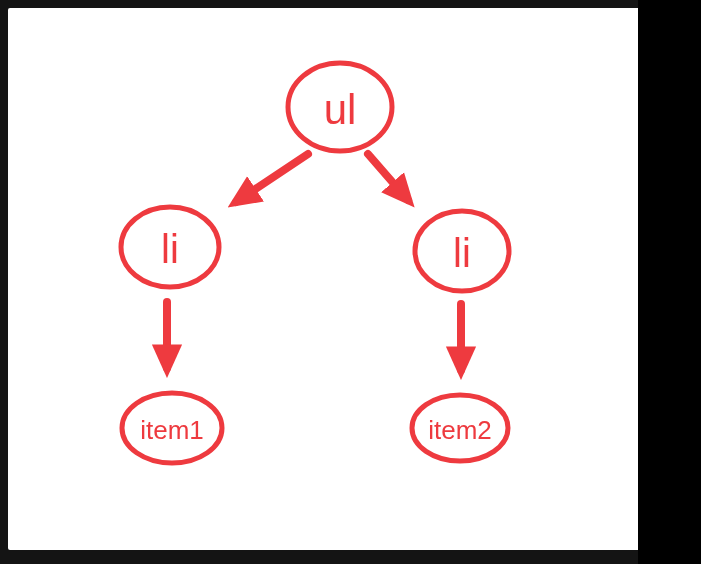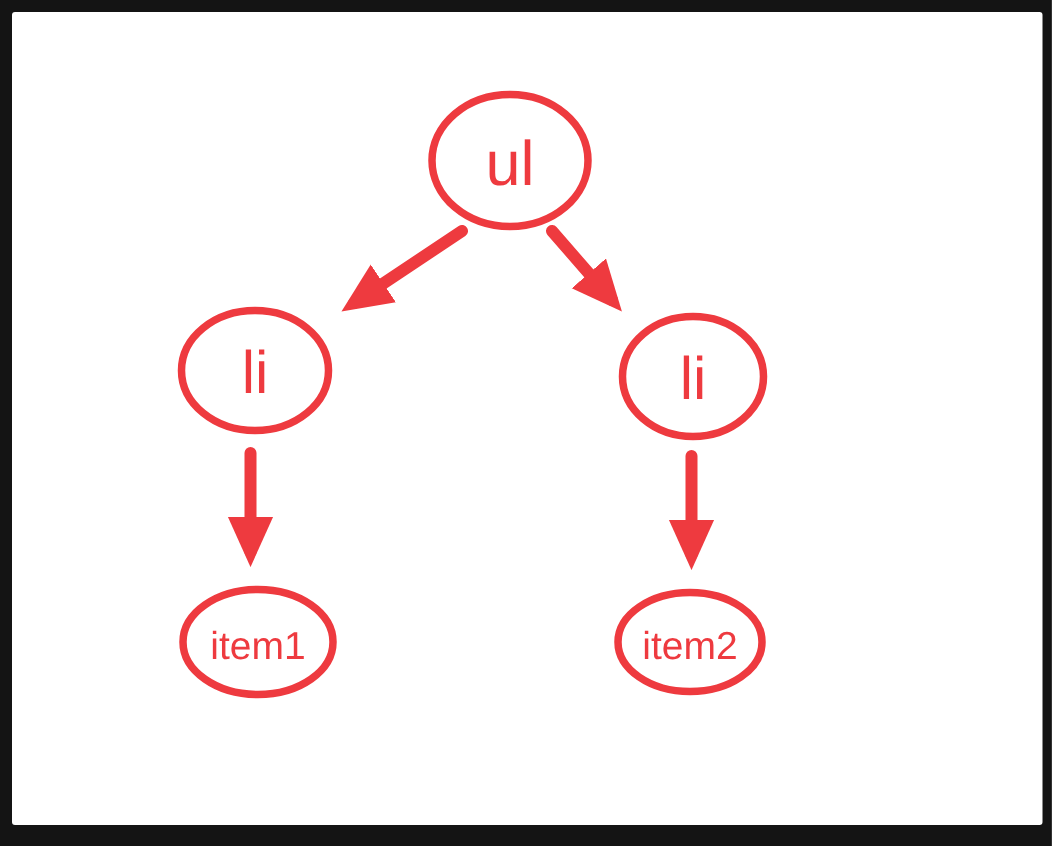--- a/index.html
+++ b/index.html
@@ -3,21 +3,21 @@
 <meta charset="utf-8">
 <style>
   html, body {
     margin: 0;
     padding: 0;
     background: #000;
     font-family: "Liberation Sans", sans-serif;
   }
   .frame {
     position: relative;
-    width: 701px;
+    width: 638px;
     height: 564px;
     background: #141414;
     overflow: hidden;
   }
   .canvas {
     position: absolute;
     left: 8px;
     top: 8px;
     width: 687px;
     height: 542px;

